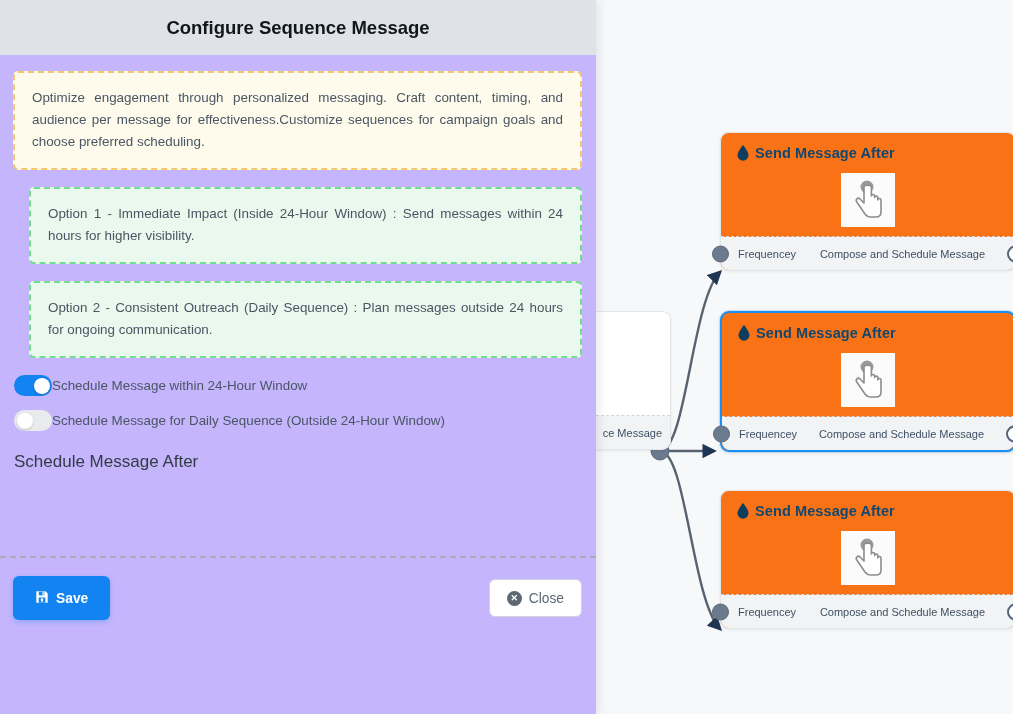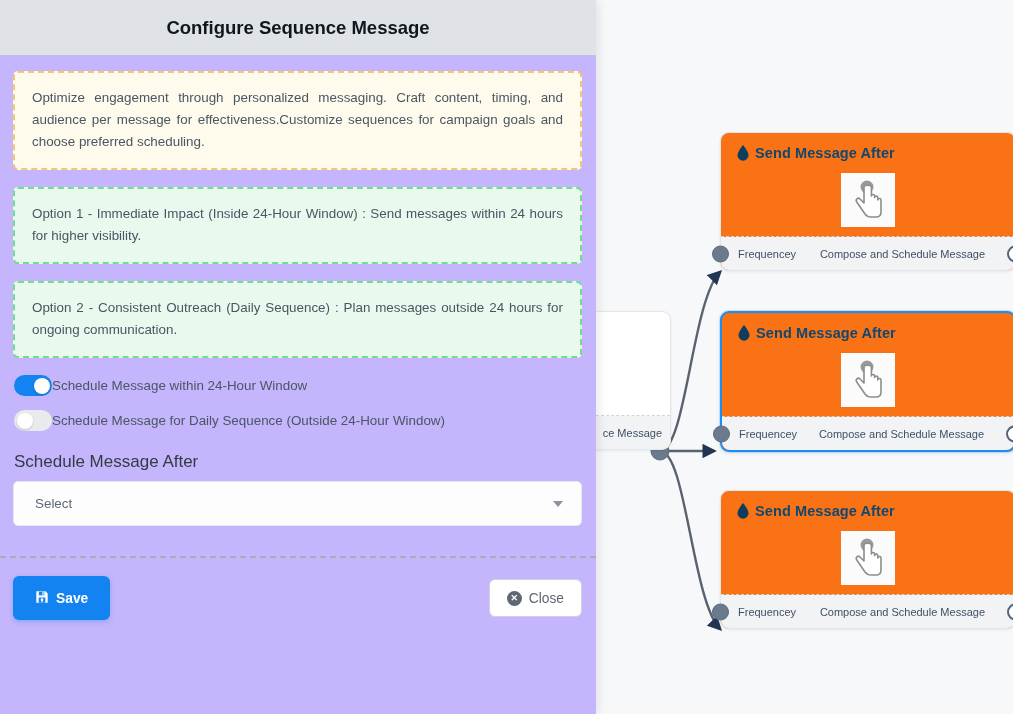--- a/index.html
+++ b/index.html
@@ -180,20 +180,21 @@
     margin-bottom: 17px;
     box-sizing: border-box;
   }
   .info-box.amber {
     background: #fefbec;
     border: 2px dashed #f5c76e;
   }
   .info-box.green {
     background: #e9f9ee;
     border: 2px dashed #6fdf8e;
+    margin-left: 16px;
   }
 
   
   .toggle-row {
     display: flex;
     align-items: center;
     margin-bottom: 14px;
     padding-left: 1px;
   }
   .switch {
@@ -427,24 +428,20 @@
 
       <div class="toggle-row">
         <span class="switch off">
           <span class="knob"></span>
         </span>
         <span class="toggle-label">Schedule Message for Daily Sequence (Outside 24-Hour Window)</span>
       </div>
 
       <div class="field-label">Schedule Message After</div>
 
-      <div class="select-box">
-        <span class="sel-value">Select</span>
-        <span class="caret"></span>
-      </div>
     </div>
 
     <div class="footer-divider"></div>
 
     <div class="modal-footer">
       <button class="btn btn-save">
         <span>
           <svg width="14" height="14" viewBox="0 0 16 16">
             <path d="M1.5 1.5 h10.6 L14.5 3.9 V14.5 H1.5 Z" fill="#ffffff"></path>
             <rect x="4.4" y="1.9" width="6.2" height="4.2" fill="#1283f0"></rect>

